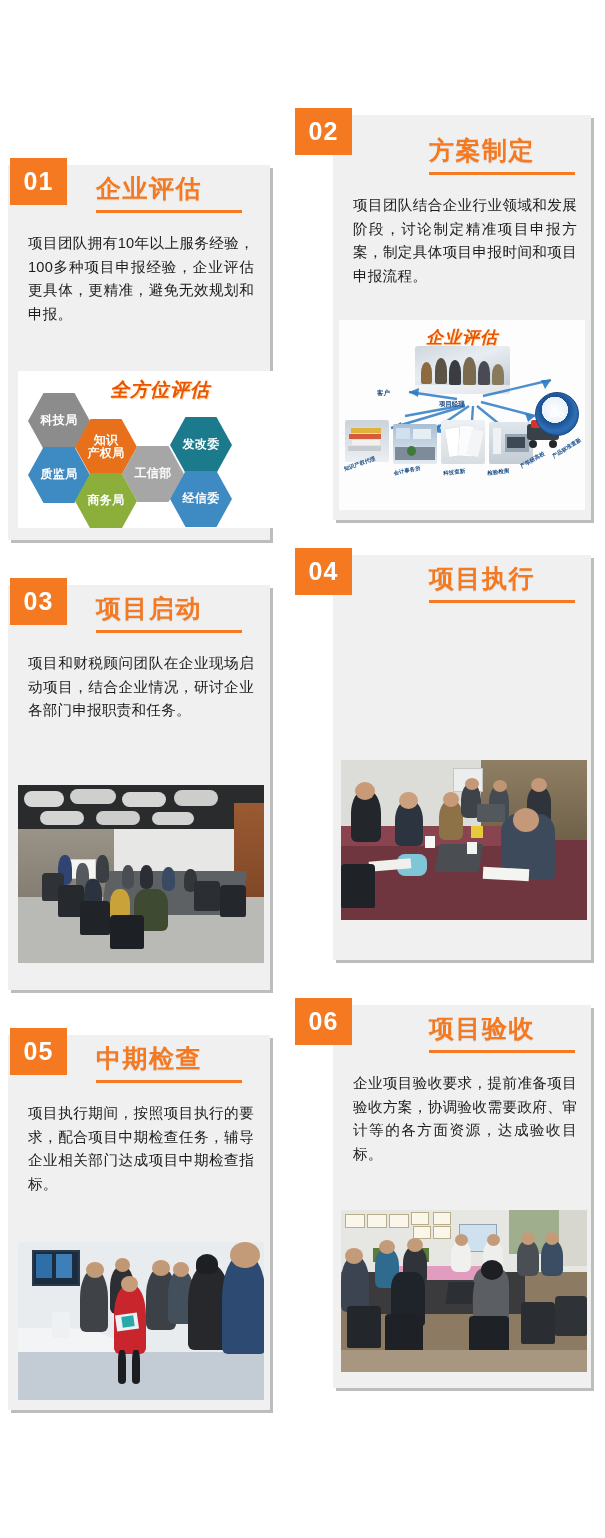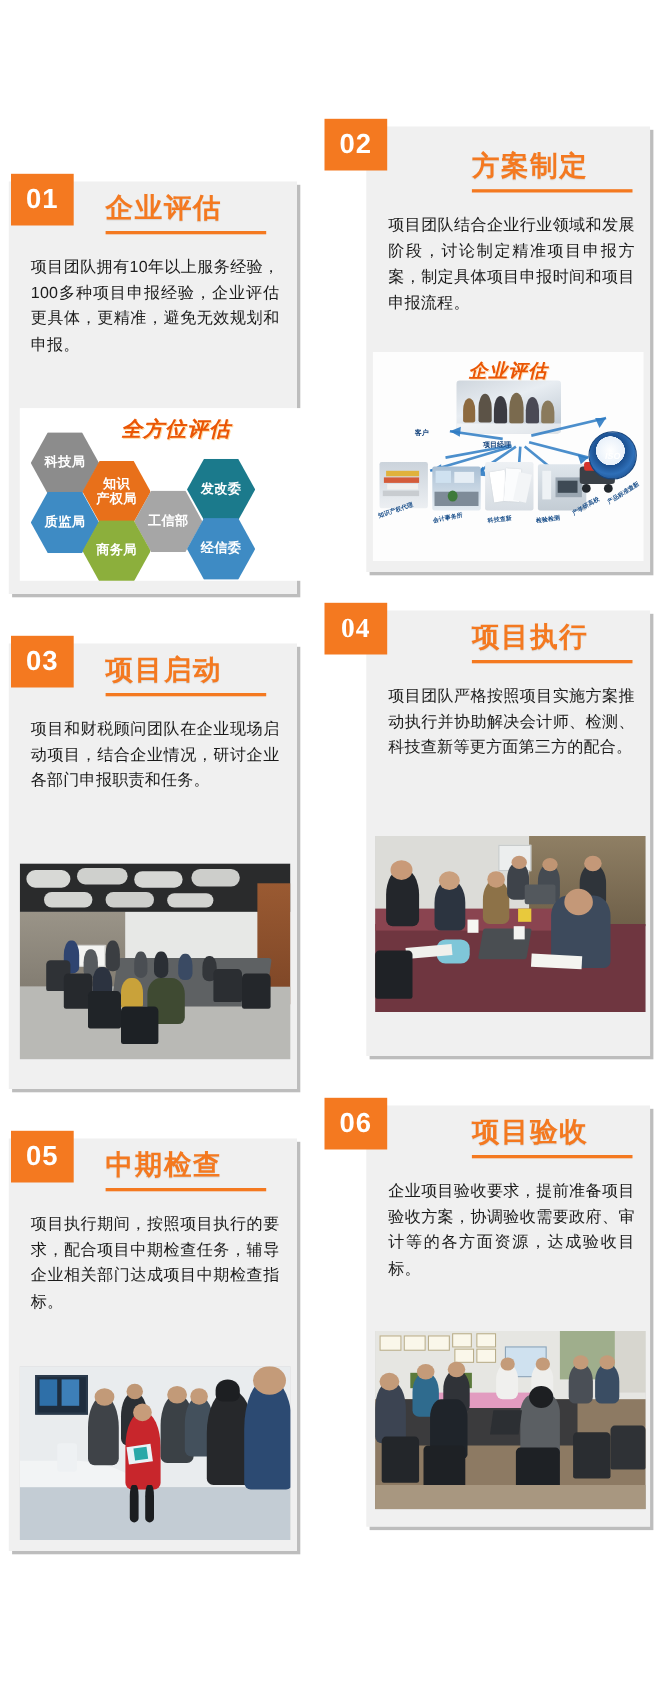--- a/index.html
+++ b/index.html
@@ -302,26 +302,25 @@
         <div class="chair" style="left:24px;top:88px;width:22px;height:28px;background:#2f3236;"></div>
         <div class="chair" style="left:40px;top:100px;width:26px;height:32px;background:#26292d;"></div>
         <div class="chair" style="left:62px;top:116px;width:30px;height:34px;background:#202428;"></div>
         <div class="chair" style="left:92px;top:130px;width:34px;height:34px;background:#1d2125;"></div>
         <div class="chair" style="left:176px;top:96px;width:26px;height:30px;background:#2b2e32;"></div>
         <div class="chair" style="left:202px;top:100px;width:26px;height:32px;background:#24272b;"></div>
       </div>
     </div>
   </div>
 
-  <div class="card" style="left:295px;top:548px;width:302px;height:412px;font-family:Liberation Serif, serif;">
+  <div class="card" style="left:295px;top:548px;width:302px;height:412px;">
     <div class="card-panel" style="left:38px;width:258px;height:405px;top:7px;"></div>
     <div class="badge" style="left:0px;top:0;">04</div>
     <div class="card-title" style="left:134px;top:14px;">项目执行</div>
     <div class="title-rule" style="left:134px;top:52px;width:146px;"></div>
-    <div class="card-body" style="left:58px;top:74px;width:224px;">项目团队严格按照项目实施方案推动执行并协助解决会计师、检测、科技查新等更方面第三方的配合。</div>
 
     <div class="photo" style="left:46px;top:212px;width:246px;height:160px;">
       <div class="scene">
         <div class="band" style="left:0;top:0;width:246px;height:80px;background:#dcdcd8;"></div>
         <div class="band" style="left:140px;top:0;width:106px;height:82px;background:linear-gradient(180deg,#8f7f64,#6f6049);"></div>
         <div class="band" style="left:112px;top:8px;width:28px;height:22px;background:#eceeee;border:1px solid #c6c8c8;"></div>
         <div class="band" style="left:0;top:80px;width:246px;height:80px;background:#6f3640;"></div>
         <div class="band" style="left:0;top:66px;width:180px;height:20px;background:#8a4450;"></div>
         <div class="fig" style="left:10px;top:30px;width:30px;height:52px;background:#23262b;"></div>
         <div class="fig" style="left:14px;top:22px;width:20px;height:18px;background:#c99a78;border-radius:50%;"></div>

